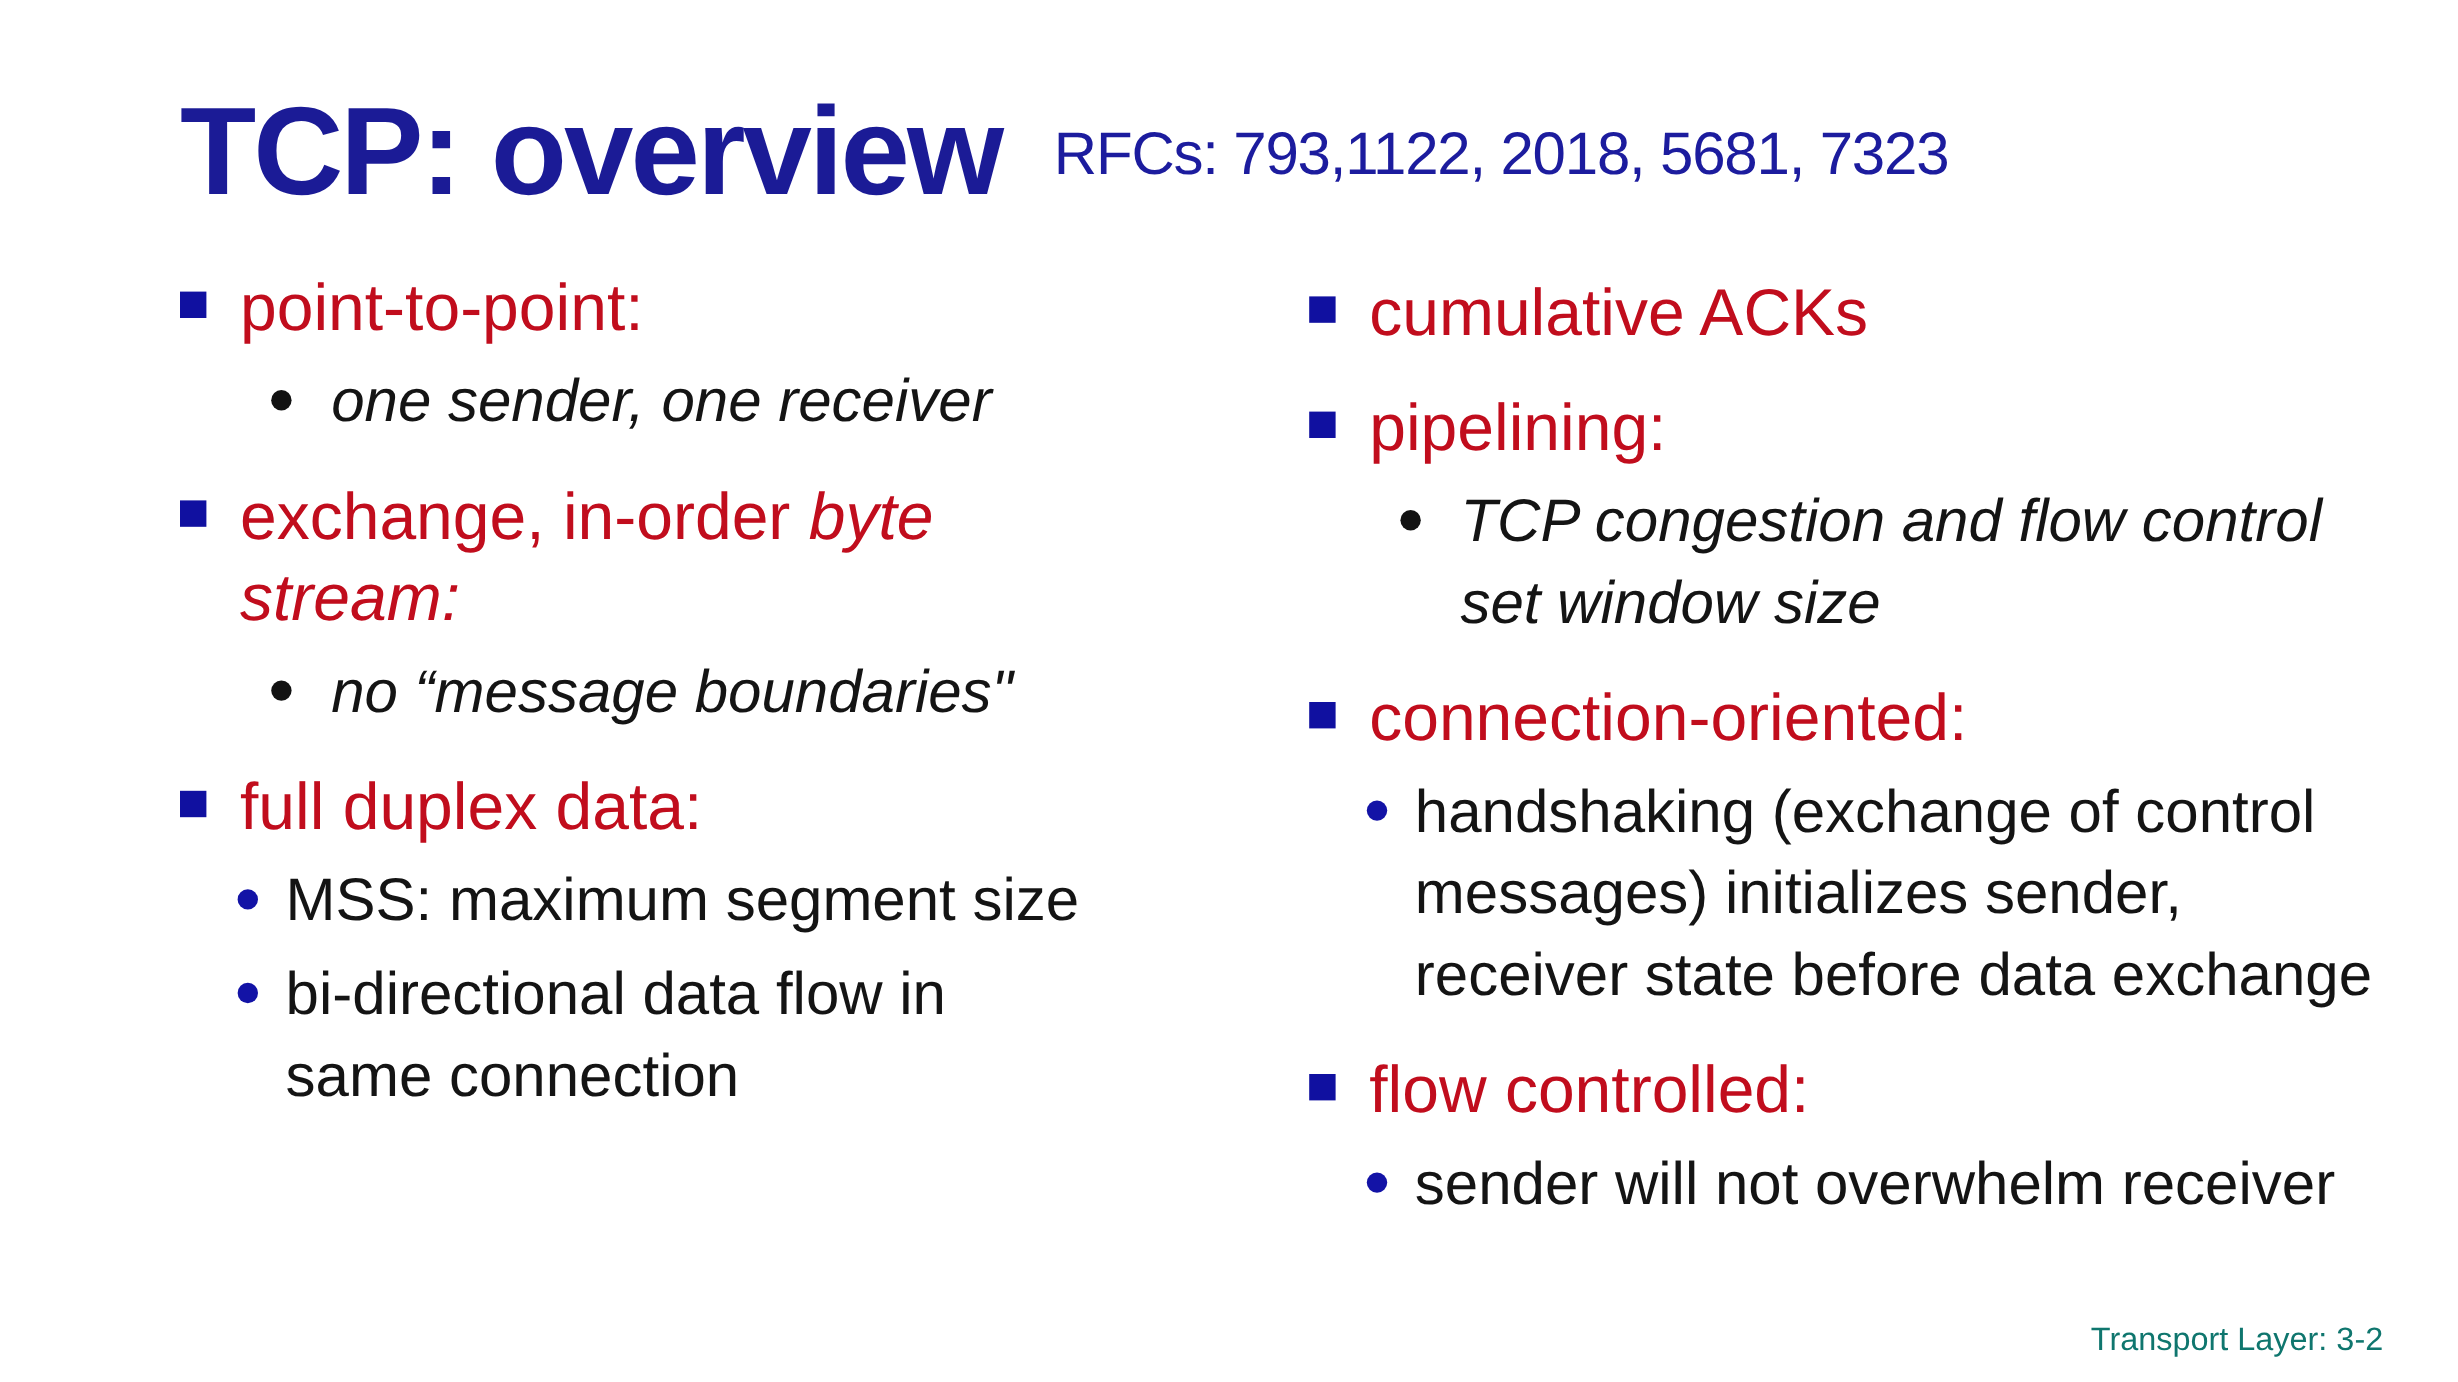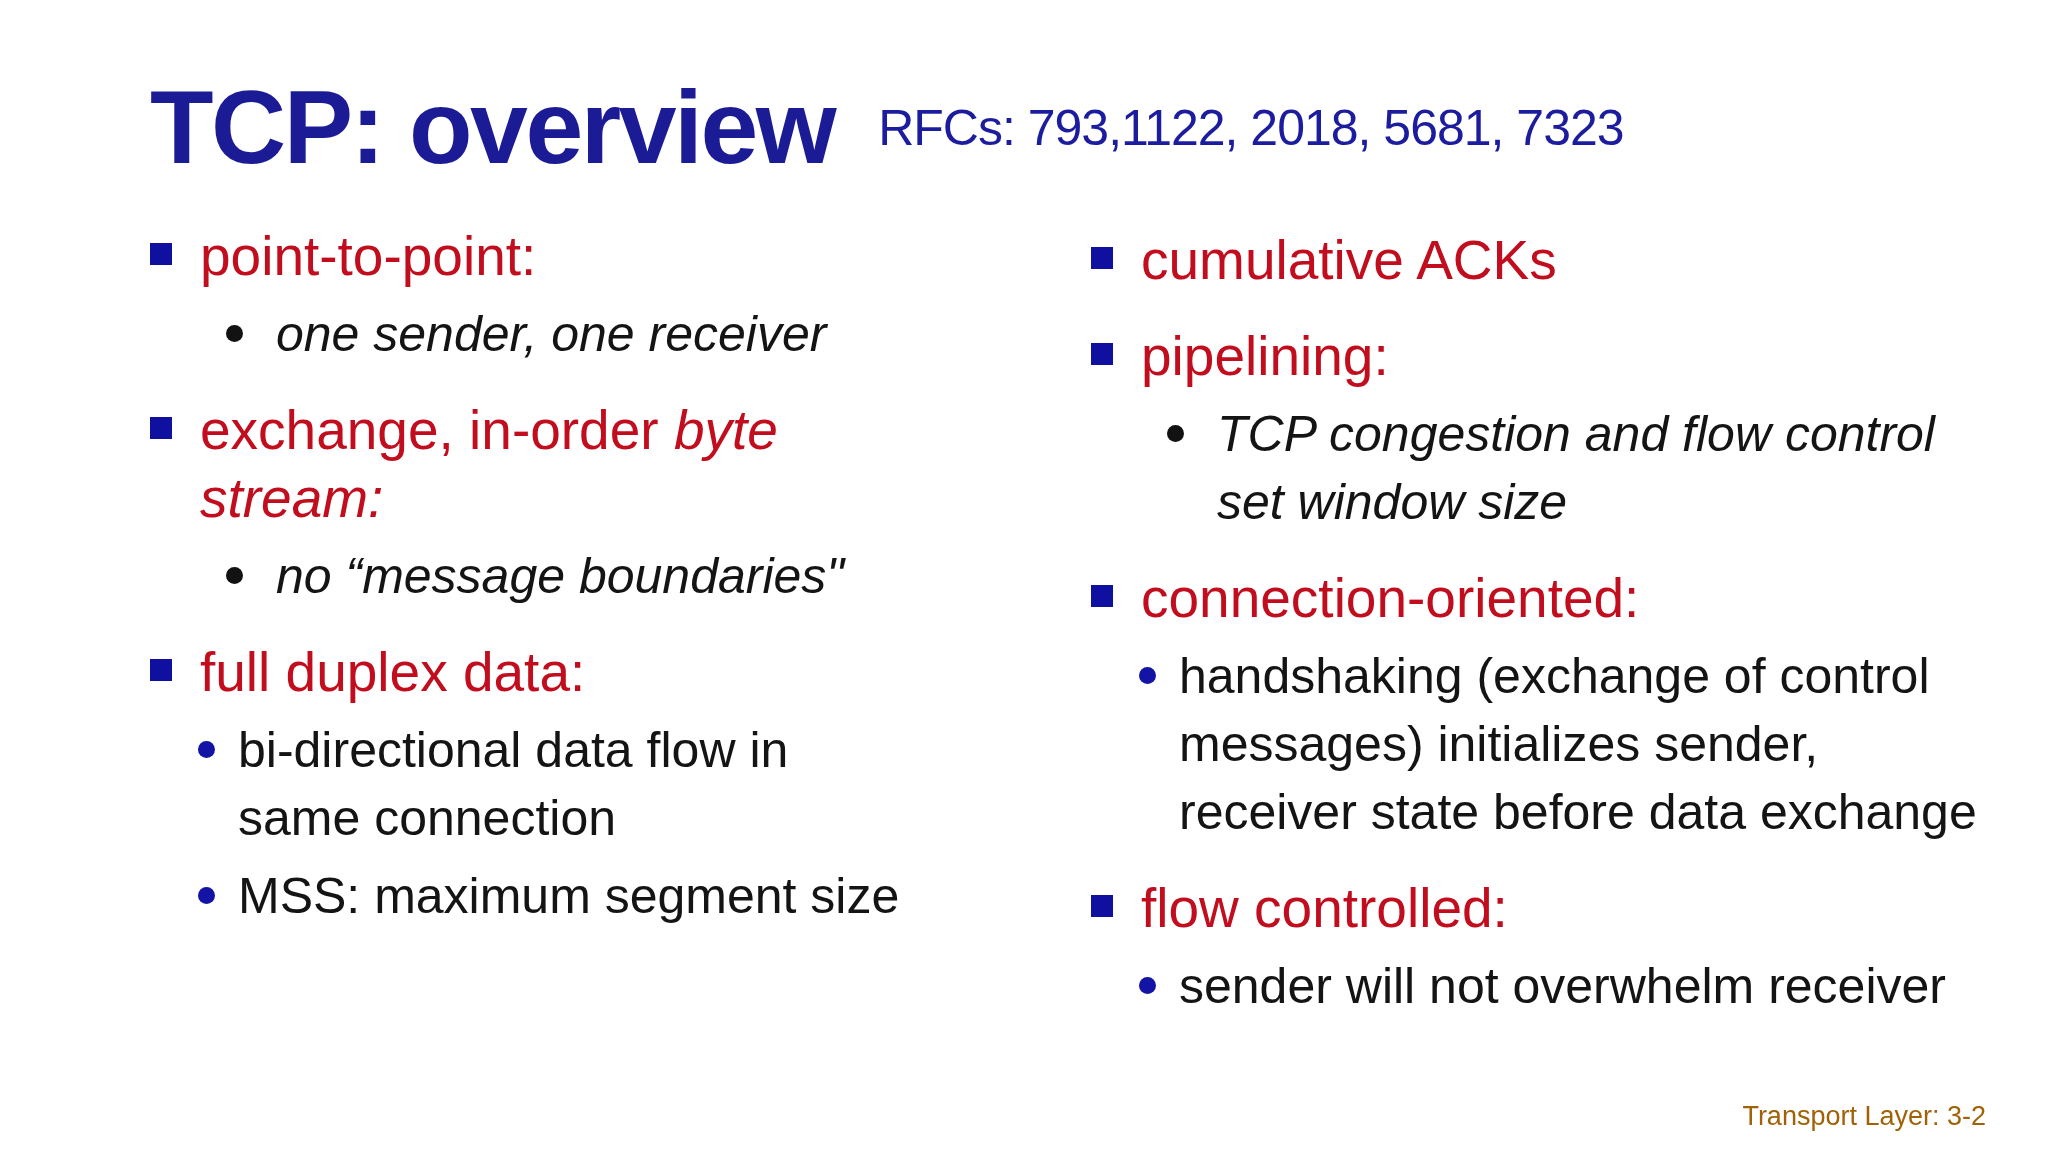--- a/index.html
+++ b/index.html
@@ -101,21 +101,21 @@
   }
 
   .italic { font-style: italic; }
 
   
   .footer {
     position: absolute;
     right: 62px;
     bottom: 20px;
     font-size: 27px;
-    color: #a16207;
+    color: #0f766e;
   }
 </style>
 </head>
 <body>
 
 <div class="slide">
 
   <div class="title-row">
     <span class="slide-title">TCP: overview</span>
     <span class="slide-subtitle">RFCs: 793,1122, 2018, 5681, 7323</span>
@@ -138,26 +138,26 @@
       <div class="item kind-sub bullet-black">
         <span class="bullet"></span>
         <span class="text">no “message boundaries"</span>
       </div>
       <div class="item kind-heading">
         <span class="bullet"></span>
         <span class="text"><span>full duplex data:</span></span>
       </div>
       <div class="item kind-sub bullet-blue">
         <span class="bullet"></span>
-        <span class="text">bi-directional data flow in
-same connection</span>
+        <span class="text">MSS: maximum segment size</span>
       </div>
       <div class="item kind-sub bullet-blue">
         <span class="bullet"></span>
-        <span class="text">MSS: maximum segment size</span>
+        <span class="text">bi-directional data flow in
+same connection</span>
       </div>
     </div>
   <div class="col col-right" id="col-right">
       <div class="item kind-heading">
         <span class="bullet"></span>
         <span class="text"><span>cumulative ACKs</span></span>
       </div>
       <div class="item kind-heading">
         <span class="bullet"></span>
         <span class="text"><span>pipelining:</span></span>

